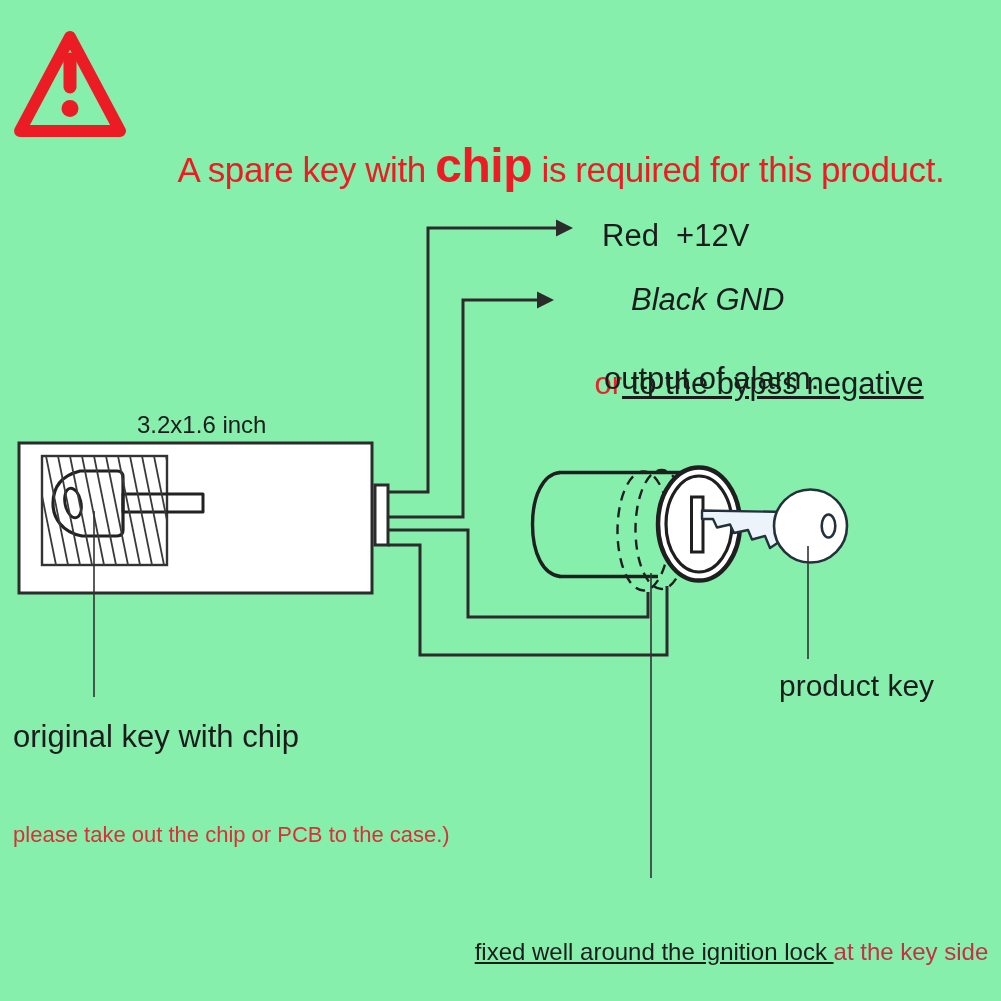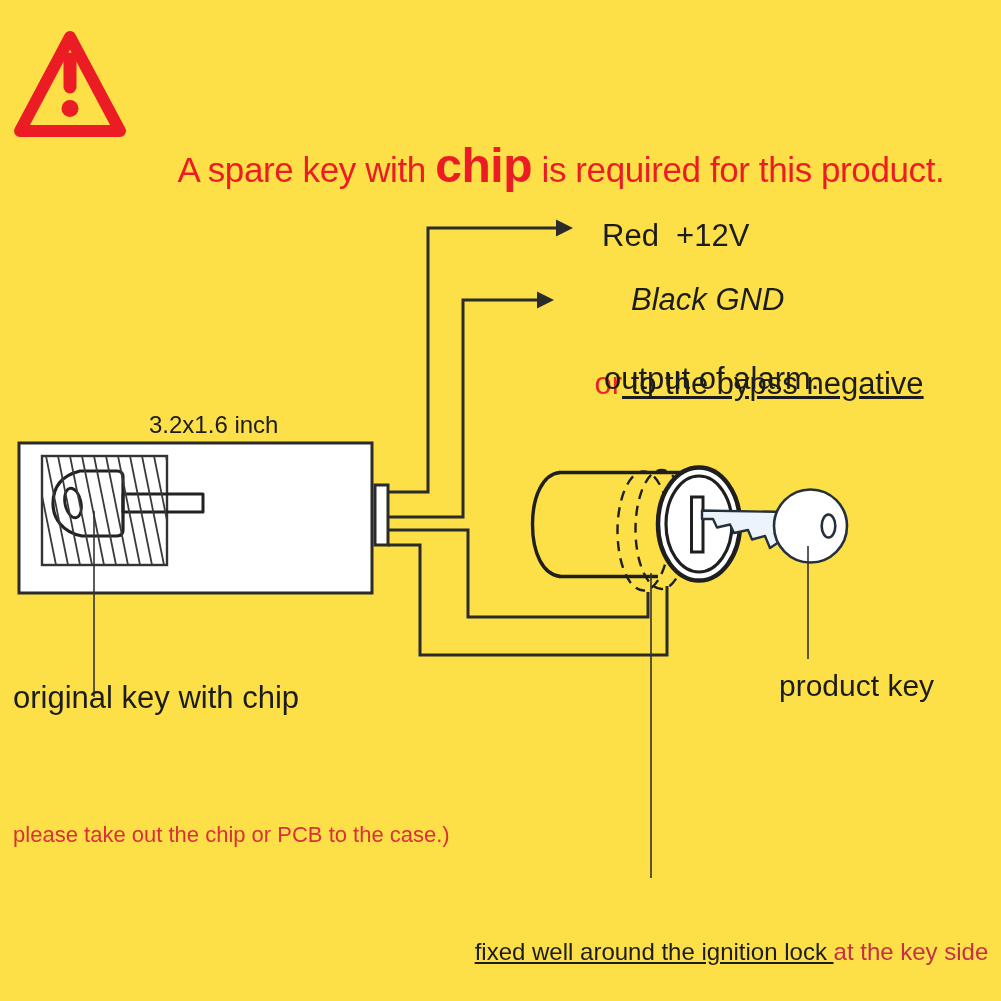--- a/index.html
+++ b/index.html
@@ -1,17 +1,17 @@
 <!DOCTYPE html>
 <html><head>
 <meta charset="utf-8">
 <style>
   html,body{margin:0;padding:0;background:#fff;}
   .stage{
-    position:relative;width:1001px;height:1001px;background:#fde047;overflow:hidden;
+    position:relative;width:1001px;height:1001px;background:#86efac;overflow:hidden;
     font-family:"Liberation Sans", sans-serif;color:#1c1c1c;
   }
   .abs{position:absolute;white-space:pre;}
   svg{position:absolute;left:0;top:0;}
   .heading{
     position:absolute;left:142px;top:83px;white-space:pre;color:#ec1c24;
     font-size:35px;letter-spacing:-0.4px;line-height:55px;
   }
   .heading .chip{font-size:48px;font-weight:bold;}
   .lbl31{font-size:31px;line-height:36px;}
@@ -106,22 +106,22 @@
     <span>A spare key with </span><span class="chip">chip</span><span> is required for this product.</span>
   </div>
 
   <div class="abs lbl31" style="left:602px;top:218px;">Red  +12V</div>
   <div class="abs lbl31" style="left:631px;top:282px;font-style:italic;">Black GND</div>
   <div class="abs lbl31" style="left:560px;top:330px;">
     <span class="or-red">or</span><span class="blackTxt"> to the bypss negative</span>
   </div>
   <div class="abs lbl31" style="left:604px;top:361px;">output of alarm.</div>
 
-  <div class="abs lbl24" style="left:149px;top:411px;text-align:center;">3.2x1.6 inch</div>
-  <div class="abs lbl31" style="left:13px;top:680px;">original key with chip</div>
+  <div class="abs lbl24" style="left:137px;top:411px;text-align:center;">3.2x1.6 inch</div>
+  <div class="abs lbl31" style="left:13px;top:719px;">original key with chip</div>
   <div class="abs note-red" style="left:7px;top:769px;">
     <div> please take out the chip or PCB to the case.)</div>
   </div>
 
   <div class="abs lbl30" style="left:779px;top:669px;">product key</div>
   <div class="abs lbl24" style="left:448px;top:910px;">
     <span class="blackTxt">fixed well around the ignition lock </span><span class="side-red">at the key side</span>
   </div>
 
 </div>

